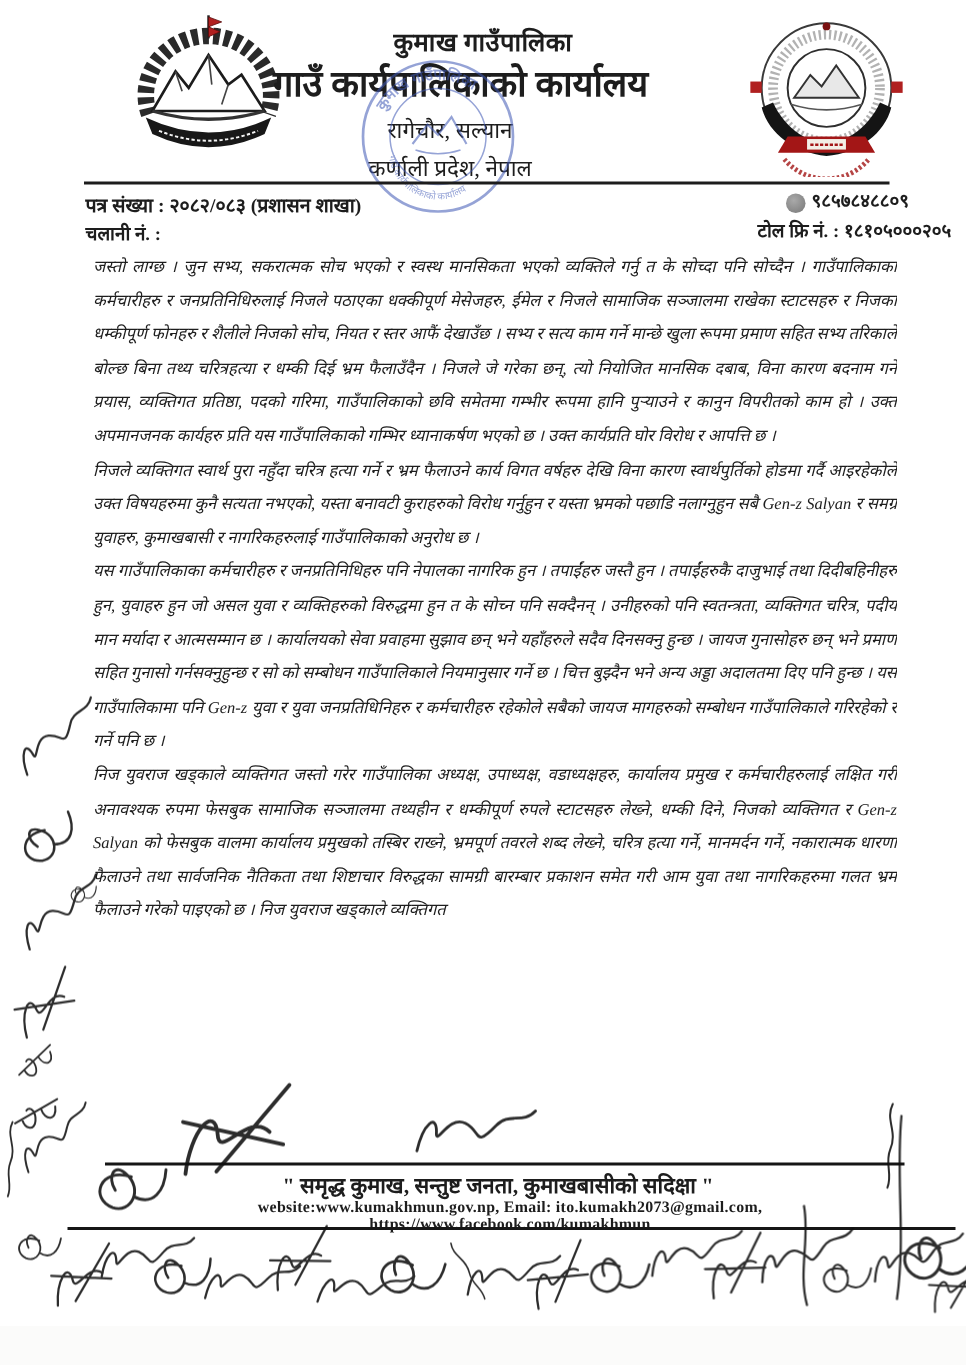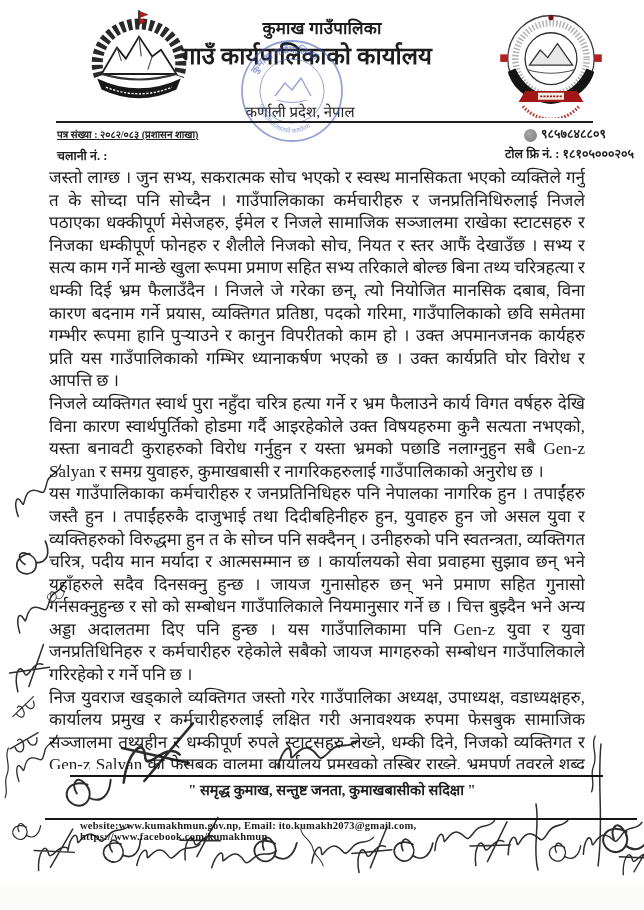--- a/index.html
+++ b/index.html
@@ -13,34 +13,34 @@
   .hdr-muni{top:16px;left:142px;width:360px;text-align:center;font-size:17px;font-weight:600;letter-spacing:.3px;}
   .hdr-office{top:38px;left:92px;width:430px;text-align:center;font-size:24px;font-weight:700;}
   .hdr-place{top:76px;left:150px;width:300px;text-align:center;font-size:15px;}
   .hdr-prov{top:101px;left:150px;width:300px;text-align:center;font-size:15px;}
   .emblem-left{top:6px;left:84px;width:110px;height:114px;}
   .emblem-right{top:8px;left:497px;width:108px;height:110px;}
   .stamp{top:36px;left:237px;width:110px;height:110px;opacity:.55;}
   
   .rule{border-top:2px solid #1c1c1c;height:0;}
   .rule-header{top:121px;left:56px;width:537px;}
-  .meta-letter{top:127px;left:57px;font-size:10px;font-weight:600;text-decoration:underline;}
+  .meta-letter{top:127px;left:57px;font-size:13px;font-weight:600;}
   .meta-dispatch{top:147px;left:57px;font-size:12.5px;font-weight:600;text-align:right;}
   .meta-phone{top:125px;left:524px;font-size:12.5px;font-weight:600;display:flex;align-items:flex-end;gap:4px;}
   .phone-disc{display:inline-block;width:13px;height:13px;border-radius:50%;
     background:radial-gradient(circle at 40% 35%,#9a9a9a,#5f5f5f);opacity:.85;}
   .meta-tollfree{top:145px;left:505px;font-size:12.5px;font-weight:600;text-align:right;}
   
-  .letter-body{top:167px;left:49px;width:536px;height:602px;overflow:hidden;
-    font-size:17px;line-height:22.6px;text-align:justify;}
+  .letter-body{top:167px;left:62px;width:536px;height:602px;overflow:hidden;
+    font-size:11px;line-height:22.6px;text-align:justify;font-style:italic;}
   .letter-body p{margin:0;}
   
   .rule-footer-top{top:775px;left:70px;width:533px;border-top:2.5px solid #161616;}
   .footer-slogan{top:779px;left:120px;width:424px;text-align:center;font-size:14.5px;font-weight:700;}
-  .footer-contact{top:800px;left:80px;width:520px;text-align:left;font-size:10.6px;font-weight:700;letter-spacing:.2px;margin-top:20px;}
+  .footer-contact{top:800px;left:80px;width:520px;text-align:center;font-size:10.6px;font-weight:700;letter-spacing:.2px;}
   .rule-footer-bottom{top:818px;left:45px;width:592px;border-top:2.5px solid #161616;}
   
   .sig-overlay{top:0;left:0;width:644px;height:910px;pointer-events:none;}
 </style>
 </head>
 <body>
 
 <div class="page">
 
   <svg class="abs emblem-left" viewBox="0 0 100 100">
@@ -65,20 +65,21 @@
     <rect x="90" y="42" width="7" height="7" fill="#b02020"></rect>
     <path d="M10,58 C14,74 30,86 50,88 C70,86 86,74 90,58 L83,55 C76,70 64,79 50,80 C36,79 24,70 17,55 Z" fill="#141414"></path>
     <path d="M26,76 L74,76 L80,86 L20,86 Z" fill="#a31616"></path>
     <rect x="38" y="77.5" width="24" height="6.5" fill="#f3efe6"></rect>
     <path d="M40,81 L60,81" stroke="#a31616" stroke-width="1.6" stroke-dasharray="2 1"></path>
     <path d="M24,90 A34,34 0 0 0 76,90" fill="none" stroke="#a31616" stroke-width="3" stroke-dasharray="1.6 1.4" opacity="0.8"></path>
   </svg>
 
   <div class="abs hdr-muni">कुमाख गाउँपालिका</div>
   <div class="abs hdr-office">गाउँ कार्यपालिकाको कार्यालय</div>
+  <div class="abs hdr-place">रागेचौर, सल्यान</div>
   <div class="abs hdr-prov">कर्णाली प्रदेश, नेपाल</div>
 
   <svg class="abs stamp" viewBox="0 0 110 110">
     <defs>
       <path id="stArcT" d="M14,58 A41,41 0 1 1 96,58"></path>
       <path id="stArcB" d="M22,64 A33,33 0 0 0 88,64"></path>
     </defs>
     <circle cx="55" cy="55" r="50" fill="none" stroke="#3f58b5" stroke-width="1.8"></circle>
     <circle cx="55" cy="55" r="32" fill="none" stroke="#3f58b5" stroke-width="1"></circle>
     <text font-size="10" fill="#3f58b5" font-weight="bold">

